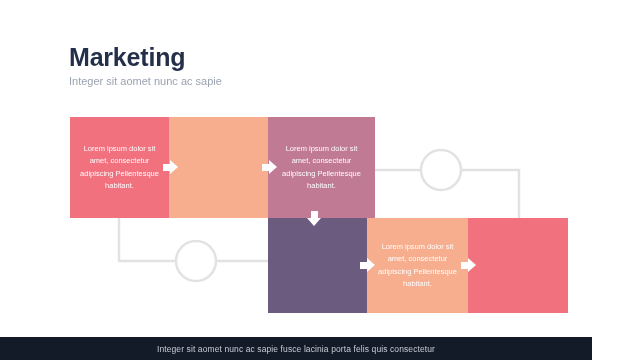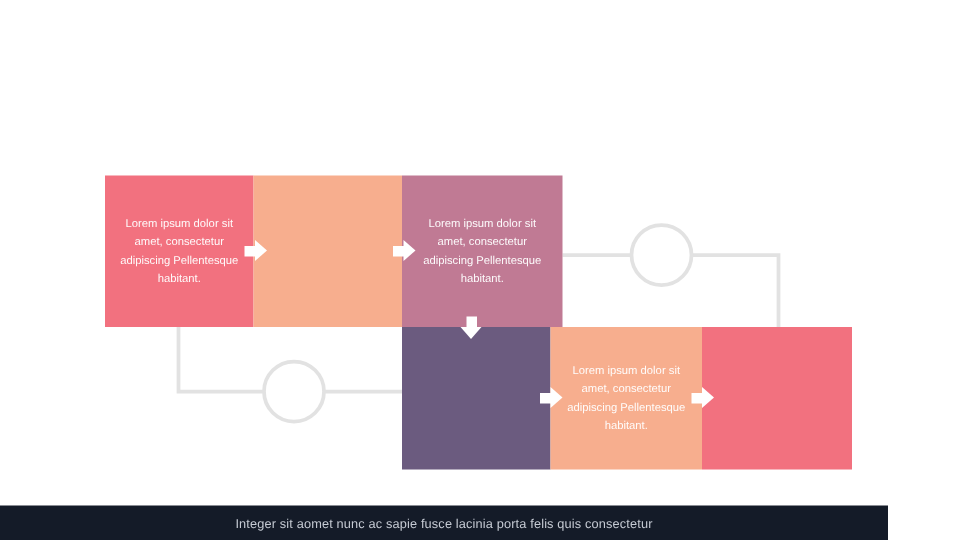--- a/index.html
+++ b/index.html
@@ -130,20 +130,22 @@
   #footer-text {
     font-size: 8.5px;
     color: #c6cbd4;
     letter-spacing: 0.1px;
   }
 </style>
 </head>
 <body>
 
 <div id="header">
+  <div id="page-title">Marketing</div>
+  <div id="page-subtitle">Integer sit aomet nunc ac sapie</div>
 </div>
 
 <div id="diagram">
 
   <svg id="connector-layer" viewBox="0 0 640 340" width="640" height="340">
 
     <g>
       <path d="M119,218 L119,261 L176,261" fill="none" stroke="#E2E2E2" stroke-width="2.5"></path>
       <path d="M216,261 L268,261" fill="none" stroke="#E2E2E2" stroke-width="2.5"></path>
       <circle cx="196" cy="261" r="20" fill="#ffffff" stroke="#E2E2E2" stroke-width="2.5"></circle>

